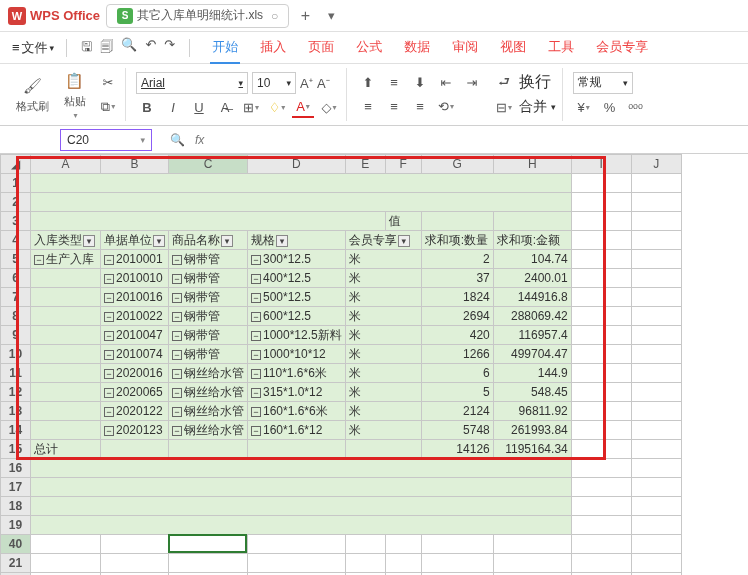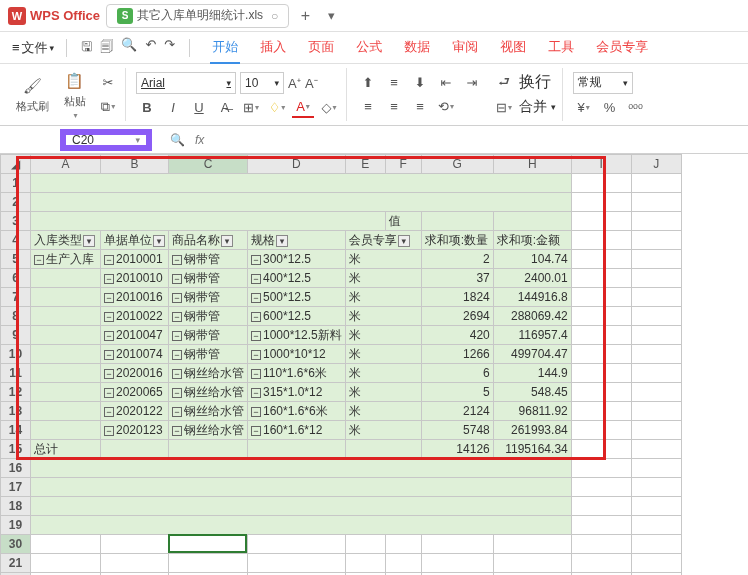--- a/index.html
+++ b/index.html
@@ -22,27 +22,27 @@
 .menu-bar .sep { width:1px; height:18px; background:#d0d0d0; margin:0 4px; }
 
 .ribbon { display:flex; border-bottom: 1px solid #d0d0d0; height: 62px; padding: 4px 6px; gap:4px; align-items:stretch; }
 .rgroup { display:flex; align-items:center; border-right: 1px solid #e0e0e0; padding: 0 6px; gap:4px; }
 .rgroup:last-child{border-right:none;}
 .rbtn-big { display:flex; flex-direction:column; align-items:center; justify-content:center; gap:2px; padding: 2px 4px; font-size:11px; color:#555; min-width:36px;}
 .icon-box { width:22px; height:22px; display:flex; align-items:center; justify-content:center; font-size:15px; color:#555;}
 .small-col { display:flex; flex-direction:column; gap:4px; }
 .small-row { display:flex; gap:4px; align-items:center;}
 .sel { border:1px solid #ccc; height:22px; font-size:12px; padding:0 4px; background:#fff; display:flex; align-items:center; justify-content:space-between;}
-.sel.font{width:100px;text-decoration:underline;} .sel.size{width:44px;}
+.sel.font{width:112px;text-decoration:underline;} .sel.size{width:44px;}
 .aa{font-size:13px; color:#555;}
 .toolbtn { width:22px; height:20px; display:flex; align-items:center; justify-content:center; color:#555; font-size:13px;}
 .dd::after{content:"▾"; font-size:8px; margin-left:1px; color:#888;}
 
 .name-box-row { height: 28px; display:flex; align-items:center; border-bottom:1px solid #d0d0d0; }
-.name-input { width:92px; height:22px; border:6px solid #8b5cf6; margin-left:60px; display:flex; align-items:center; padding:0 6px; justify-content:space-between; font-size:12px;}
+.name-input { width:92px; height:22px; border:1px solid #8b5cf6; margin-left:60px; display:flex; align-items:center; padding:0 6px; justify-content:space-between; font-size:12px;}
 .fx-area { display:flex; align-items:center; gap:10px; margin-left:18px; color:#777; font-style:italic;}
 .fx-area .z{font-style:normal;}
 
 .grid-wrap { position:relative; }
 .tbl { border-collapse:collapse; table-layout:fixed; }
 .tbl td, .tbl th { border:1px solid #c7c7c7; height:19px; font-size:12px; padding:0 3px; overflow:hidden; white-space:nowrap; }
 .colhdr { background:#e8e8e8; text-align:center; color:#555; font-weight:normal; height:20px;}
 .rowhdr { background:#e8e8e8; text-align:center; color:#555; width:30px;}
 .rowhdr.active{background:#c7dec7;}
 .colhdr.active{background:#c7dec7;}
@@ -401,21 +401,21 @@
           <td></td>
           <td></td>
         </tr>
   <tr>
           <th class="rowhdr">19</th>
           <td class="data-area" colspan="8"></td>
           <td></td>
           <td></td>
         </tr>
   <tr>
-          <th class="rowhdr active">30</th>
+          <th class="rowhdr active">40</th>
           <td></td>
           <td></td>
           <td id="c20cell"></td>
           <td></td>
           <td></td>
           <td></td>
           <td></td>
           <td></td>
           <td></td>
           <td></td>

